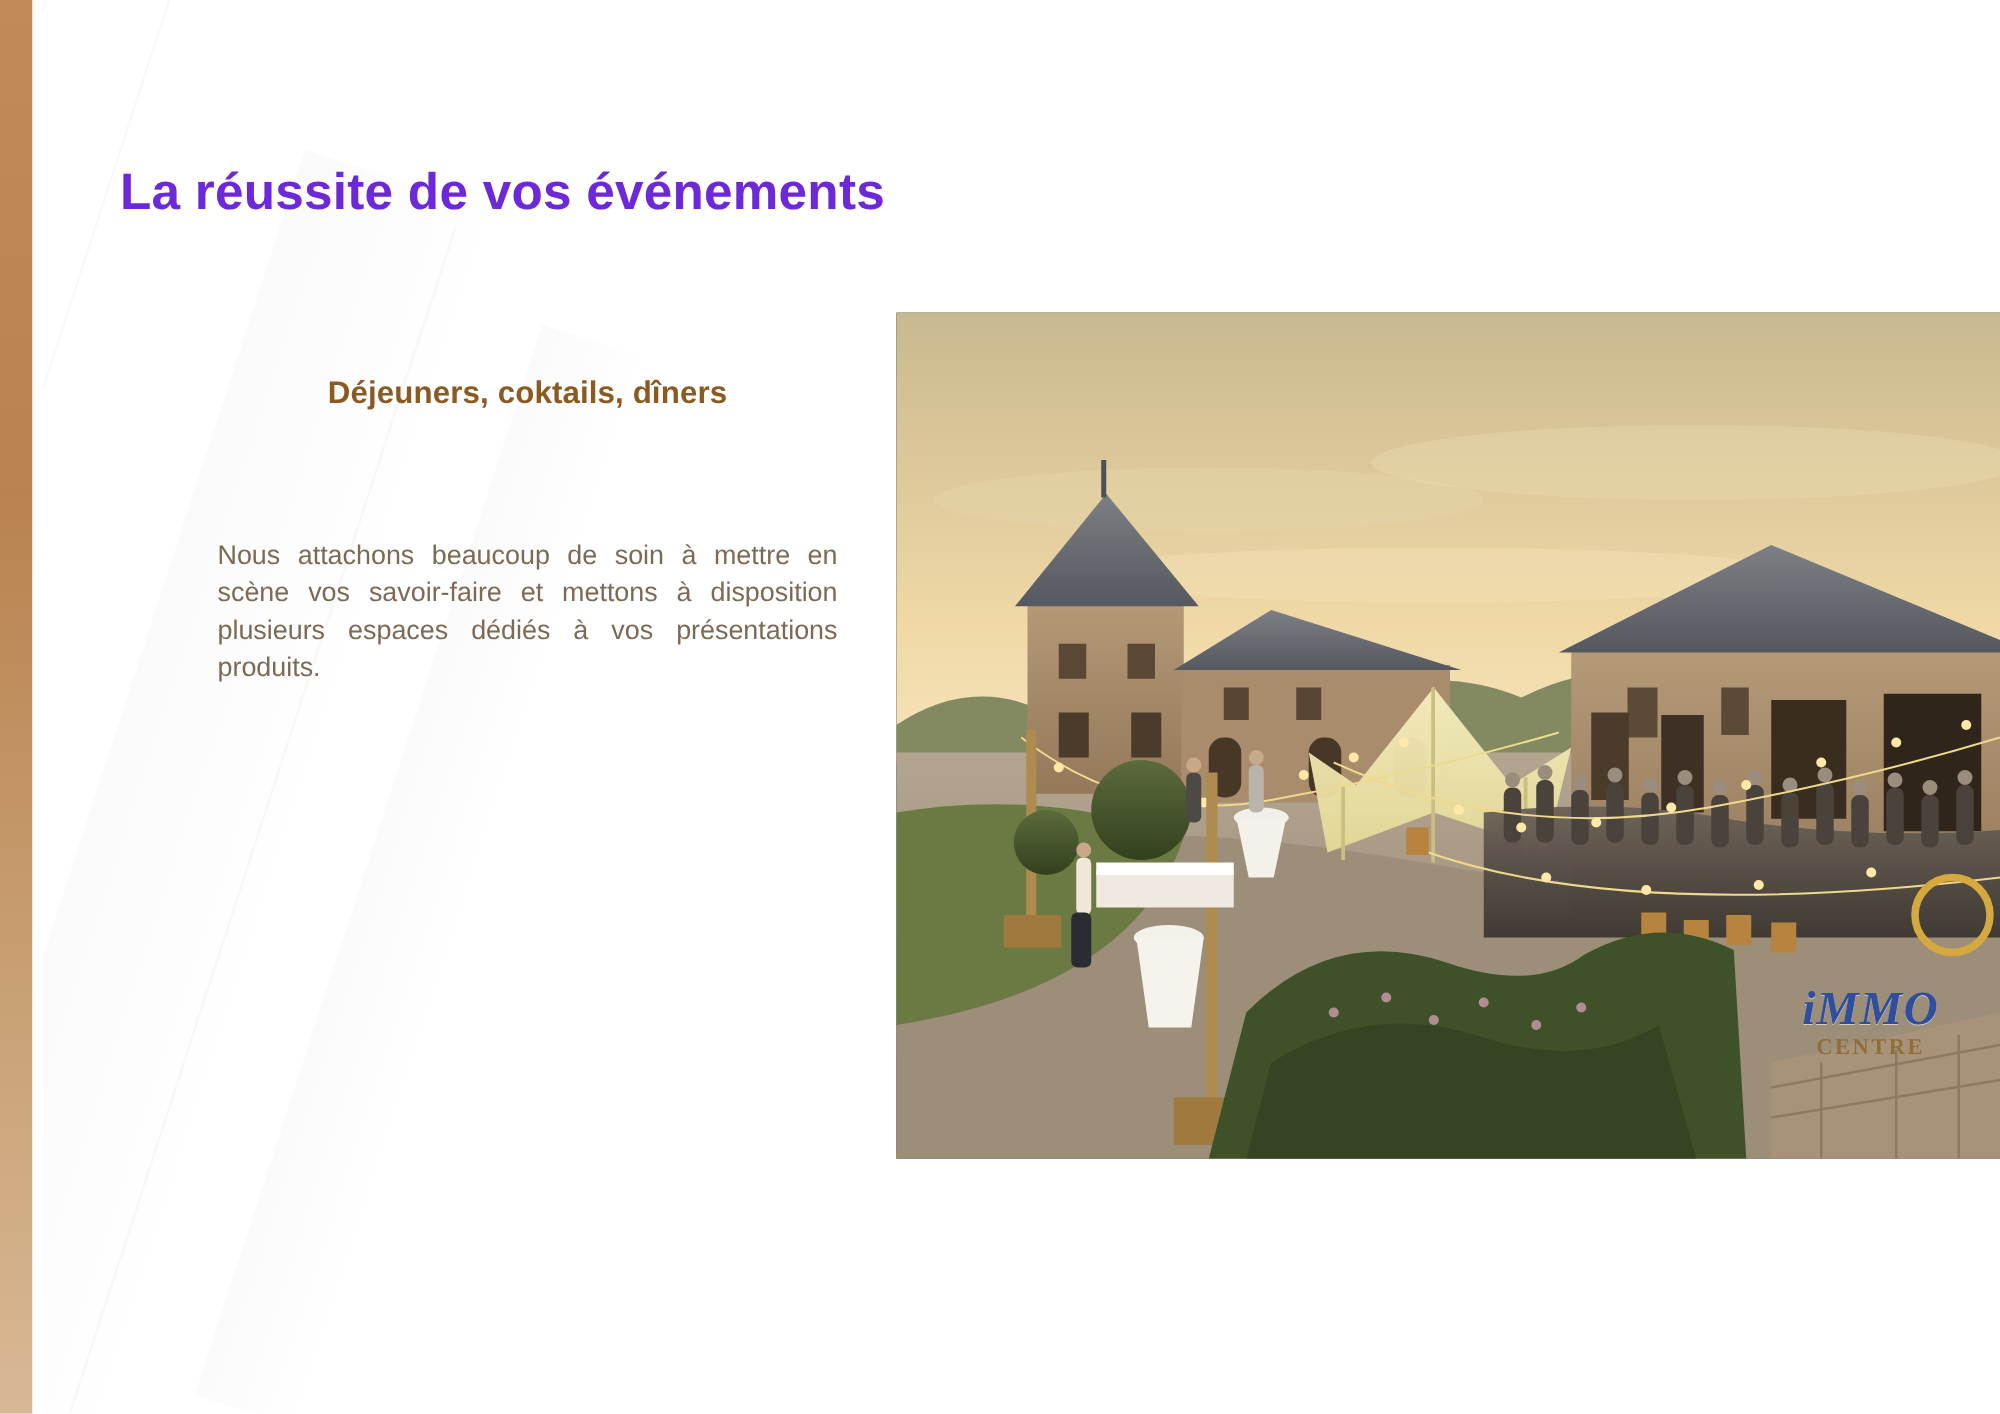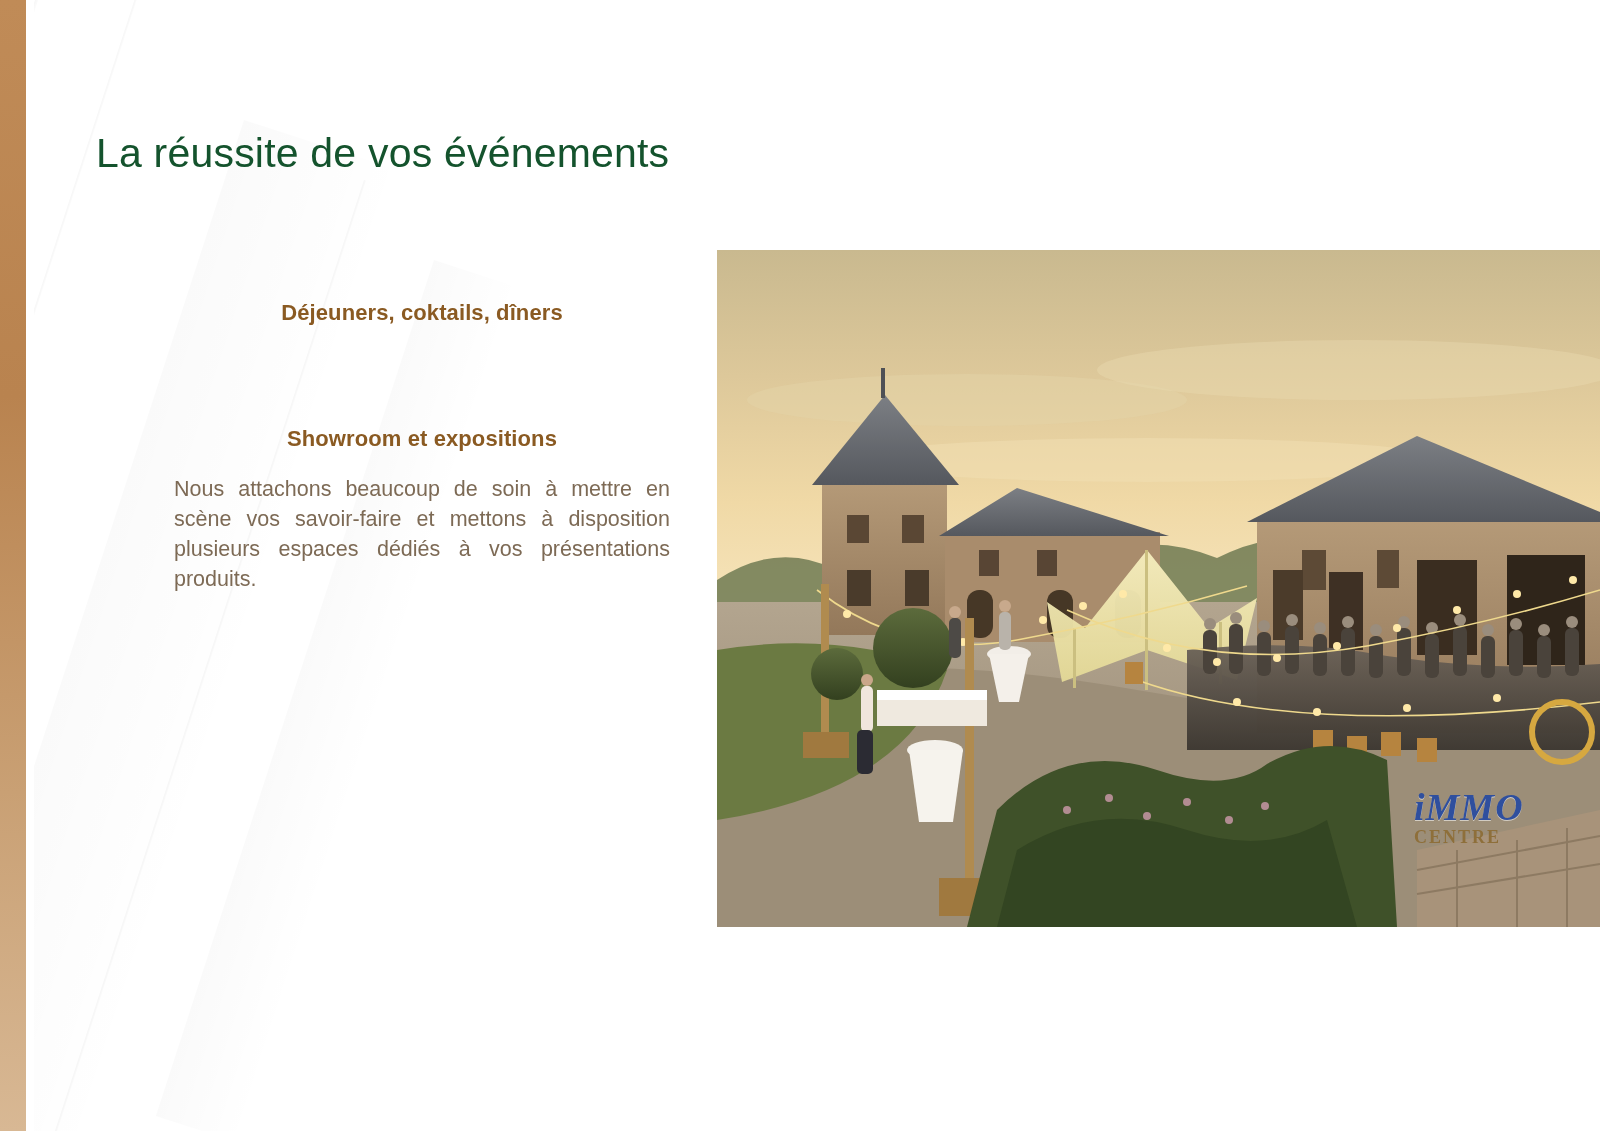--- a/index.html
+++ b/index.html
@@ -49,37 +49,37 @@
     transform-origin: top left;
   }
 
   
   .slide-title {
     position: absolute;
     left: 96px;
     top: 103px;
     font-size: 41px;
     line-height: 1.15;
-    color: #14532d;
-    font-weight: 400;
+    color: #6d28d9;
+    font-weight: 700;
     letter-spacing: 0.2px;
     white-space: nowrap;
   }
 
   
   .text-col {
     position: absolute;
     left: 174px;
     top: 300px;
     width: 496px;
   }
   .block { margin-bottom: 0; }
   .block-heading {
     color: #8a5a22;
-    font-size: 22px;
+    font-size: 25px;
     font-weight: 700;
     text-align: center;
     letter-spacing: 0.1px;
     margin: 0 0 22px 0;
   }
   .block-body {
     color: #7d6a55;
     font-size: 21.5px;
     line-height: 1.40;
     text-align: justify;
@@ -99,20 +99,21 @@
     background: #5d6a52;
   }
   .photo svg { display: block; }
 
   
   .photo-watermark {
     position: absolute;
     left: 697px;
     top: 538px;
     width: 165px;
+    text-align: center;
     pointer-events: none;
     line-height: 1;
   }
   .photo-watermark .wm-main {
     font-family: "Liberation Serif", serif;
     font-size: 38px;
     font-weight: 700;
     font-style: italic;
     color: #2f4f9e;
     text-shadow: 0 1px 0 rgba(255,255,255,0.55);
@@ -143,21 +144,20 @@
 
 <h1 class="slide-title">La réussite de vos événements</h1>
 
 <div class="text-col">
 
   <div class="block block-1">
     <h2 class="block-heading">Déjeuners, coktails, dîners</h2>
   </div>
 
   <div class="block block-2">
-    <h2 class="block-heading">Showroom et expositions</h2>
     <p class="block-body">Nous attachons beaucoup de soin à mettre en scène vos savoir-faire et mettons à disposition plusieurs espaces dédiés à vos présentations produits.</p>
   </div>
 
 </div>
 
 <div class="photo">
   <svg width="883" height="677" viewBox="0 0 883 677" xmlns="http://www.w3.org/2000/svg" aria-hidden="true">
     <defs>
       <linearGradient id="sky" x1="0" y1="0" x2="0" y2="1">
         <stop offset="0%" stop-color="#c9b98f"></stop>

